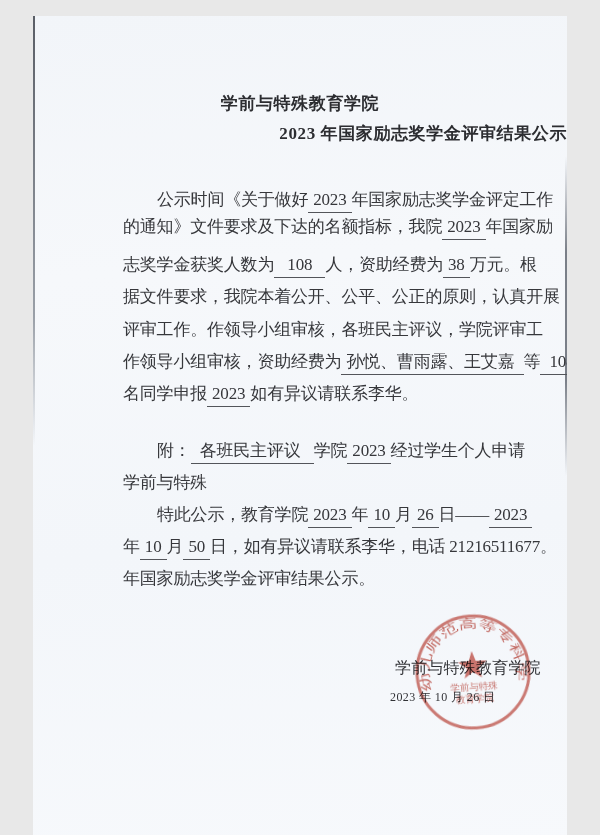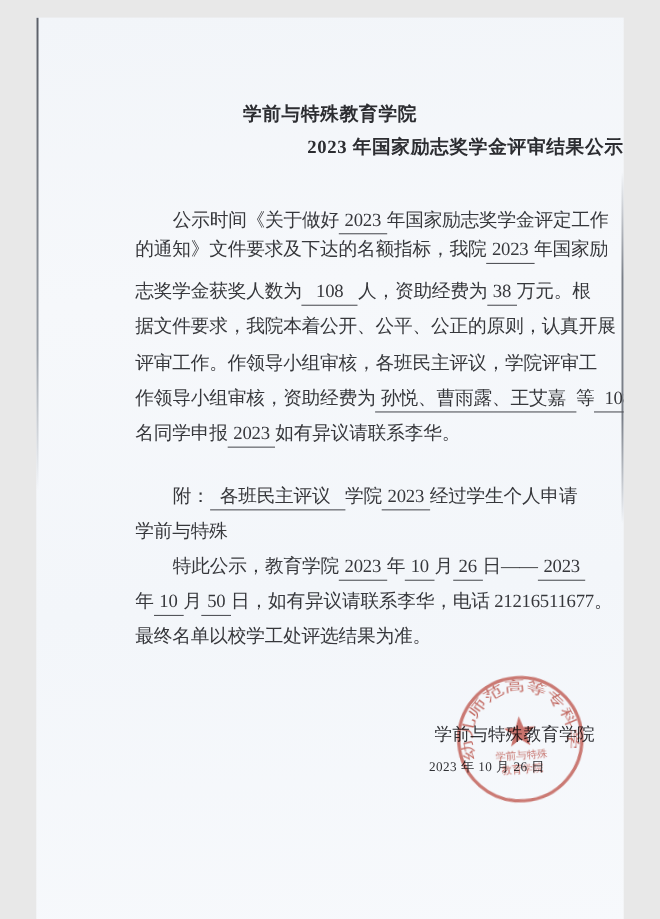--- a/index.html
+++ b/index.html
@@ -73,21 +73,21 @@
       <div class="line" style="top: 271.2px;"><span class="run">据文件要求，我院本着公开、公平、公正的原则，认真开展</span></div>
       <div class="line" style="top: 303.6px;"><span class="run">评审工作。作领导小组审核，各班民主评议，学院评审工</span></div>
       <div class="line" style="top: 336px;"><span class="run">作领导小组审核，资助经费为</span><span class="blank"> 孙悦、曹雨露、王艾嘉  </span><span class="run">等</span><span class="blank">  108</span></div>
       <div class="line" style="top: 368.4px;"><span class="run">名同学申报</span><span class="blank"> 2023 </span><span class="run">如有异议请联系李华。</span></div>
     </div>
   <div id="para2">
       <div class="line indent" style="top: 425px;"><span class="run">附：</span><span class="blank">  各班民主评议   </span><span class="run">学院</span><span class="blank"> 2023 </span><span class="run">经过学生个人申请</span></div>
       <div class="line" style="top: 456.9px;"><span class="run">学前与特殊</span></div>
       <div class="line indent" style="top: 488.8px;"><span class="run">特此公示，教育学院</span><span class="blank"> 2023 </span><span class="run">年</span><span class="blank"> 10 </span><span class="run">月</span><span class="blank"> 26 </span><span class="run">日——</span><span class="blank"> 2023 </span></div>
       <div class="line" style="top: 520.7px;"><span class="run">年</span><span class="blank"> 10 </span><span class="run">月</span><span class="blank"> 50 </span><span class="run">日，如有异议请联系李华，电话 21216511677。</span></div>
-      <div class="line" style="top: 552.6px;"><span class="run">最终名单以校学工处评选结果为准。</span></div>
+      <div class="line" style="top: 552.6px;"><span class="run">年国家励志奖学金评审结果公示。</span></div>
     </div>
 
   <div class="sig sig-name">学前与特殊教育学院</div>
   <div class="sig sig-date">2023 年 10 月 26 日</div>
 
   <svg class="seal" viewBox="0 0 150 150">
     <defs>
       <path id="sealArc" d="M 33.7,90 A 44,44 0 1 1 116.3,90" fill="none"></path>
     </defs>
     <circle cx="75" cy="75" r="56" fill="none" stroke="#bf4136" stroke-width="3" opacity="0.78"></circle>

